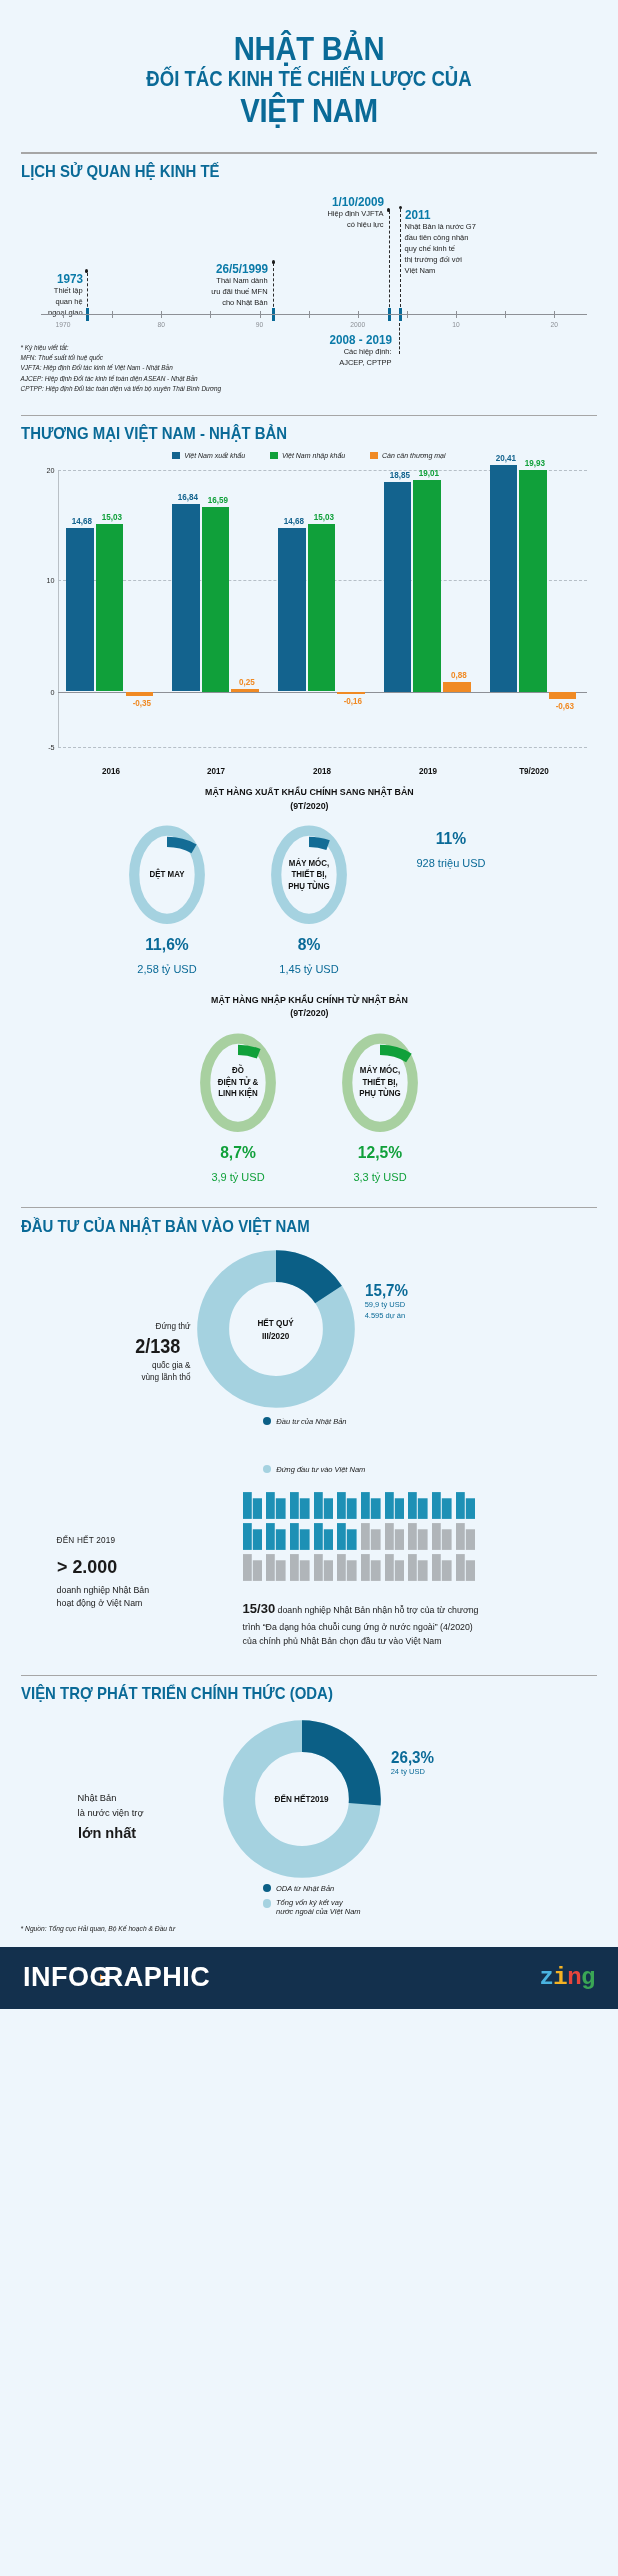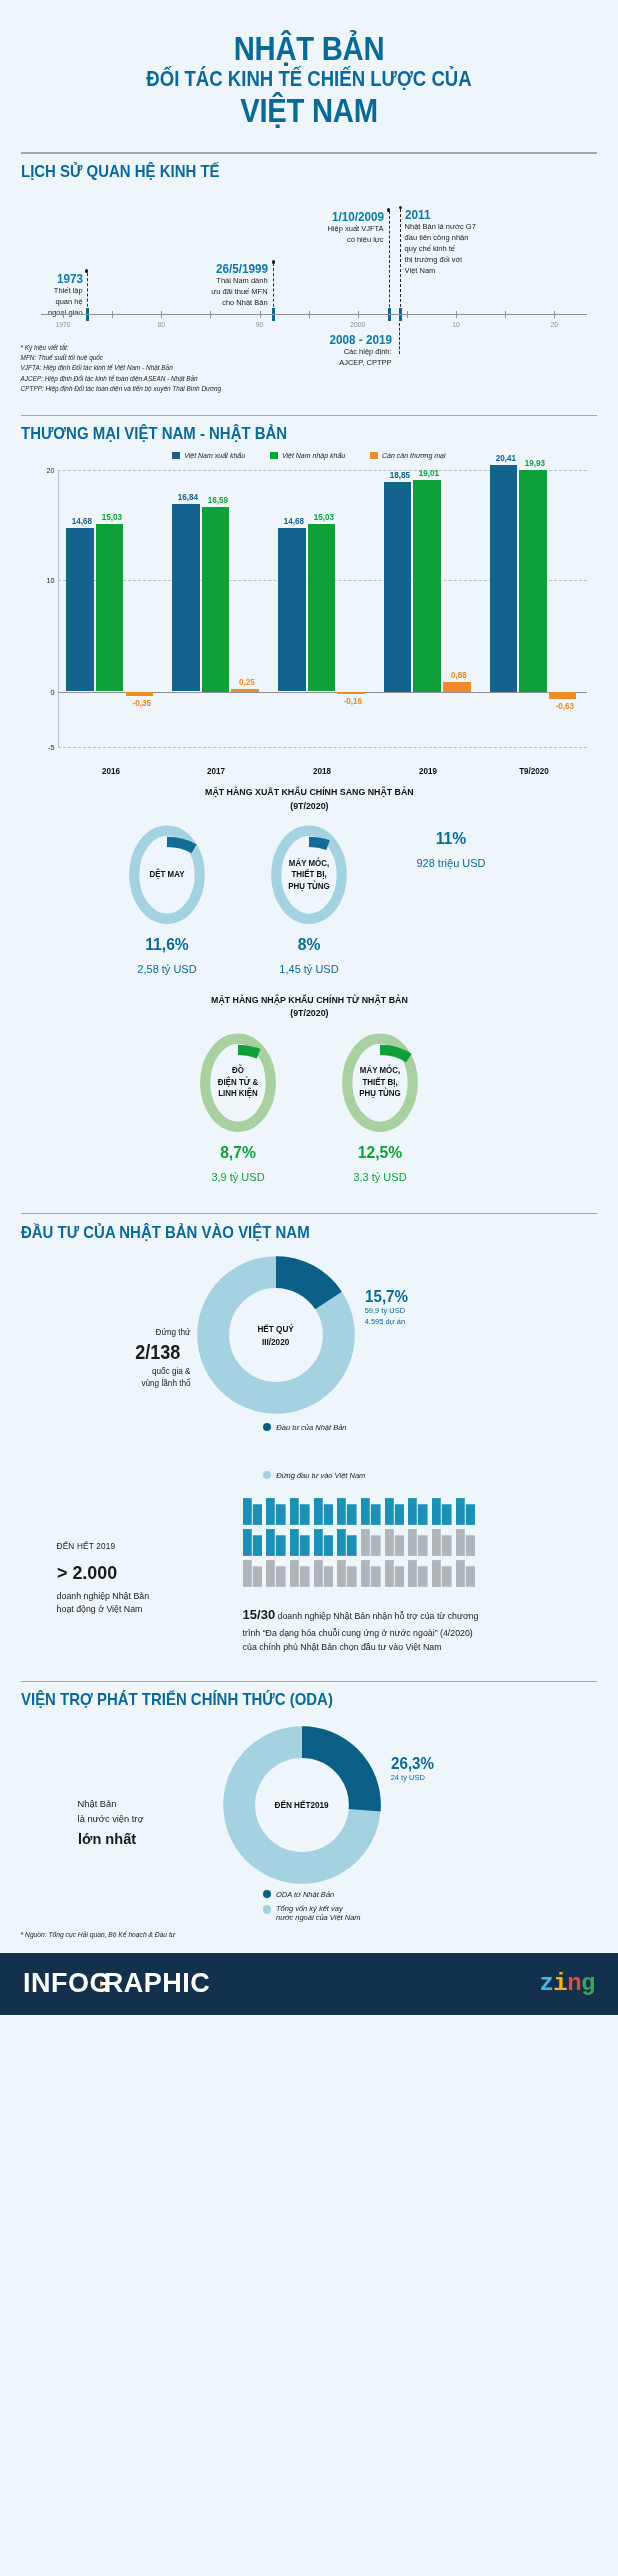--- a/index.html
+++ b/index.html
@@ -174,23 +174,23 @@
       <div class="tl-event" style="left:139px; top:77px; width:108px;">
         <div class="tl-year ta-right">26/5/1999</div>
         <div class="tl-desc ta-right" style="white-space:pre-line">Thái Nam dành
 ưu đãi thuế MFN
 cho Nhật Bản</div>
       </div>
       <div class="tl-dash" style="left:252px; top:78px; height:54px;"></div>
       <div class="tl-dot" style="left:251px; top:75px;"></div>
       <div class="tl-marker" style="left:251px; top:123px;"></div>
 
-      <div class="tl-event" style="left:252px; top:25px; width:111px;">
+      <div class="tl-event" style="left:252px; top:10px; width:111px;">
         <div class="tl-year ta-right">1/10/2009</div>
-        <div class="tl-desc ta-right" style="white-space:pre-line">Hiệp xuất VJFTA
+        <div class="tl-desc ta-right" style="white-space:pre-line">Hiệp định VJFTA
 có hiệu lực</div>
       </div>
       <div class="tl-dash" style="left:368px; top:26px; height:106px;"></div>
       <div class="tl-dot" style="left:366px; top:23px;"></div>
       <div class="tl-marker" style="left:367px; top:123px;"></div>
 
       <div class="tl-event" style="left:384px; top:23px; width:118px;">
         <div class="tl-year ta-left">2011</div>
         <div class="tl-desc ta-left" style="white-space:pre-line">Nhật Bản là nước G7
 đầu tiên công nhận
@@ -383,21 +383,21 @@
             <div class="donut-label" style="white-space: pre-line;">MÁY MÓC,
 THIẾT BỊ,
 PHỤ TÙNG</div>
           </div>
           <div class="donut-pct" style="color: rgb(16, 160, 58);">12,5%</div>
           <div class="donut-sub" style="color: rgb(16, 160, 58);">3,3 tỷ USD</div>
         </div>
       </div>
   </div>
 
-  <div class="sect" style="margin-top:30px;">
+  <div class="sect" style="margin-top:24px;">
     <div class="rule"></div>
     <div class="sect-title">ĐẦU TƯ CỦA NHẬT BẢN VÀO VIỆT NAM</div>
 
     <div class="inv-row">
       <div class="inv-left">
         <div class="small">Đứng thứ</div>
         <div class="big">2/138</div>
         <div class="small">quốc gia &amp;</div>
         <div class="small">vùng lãnh thổ</div>
       </div>

